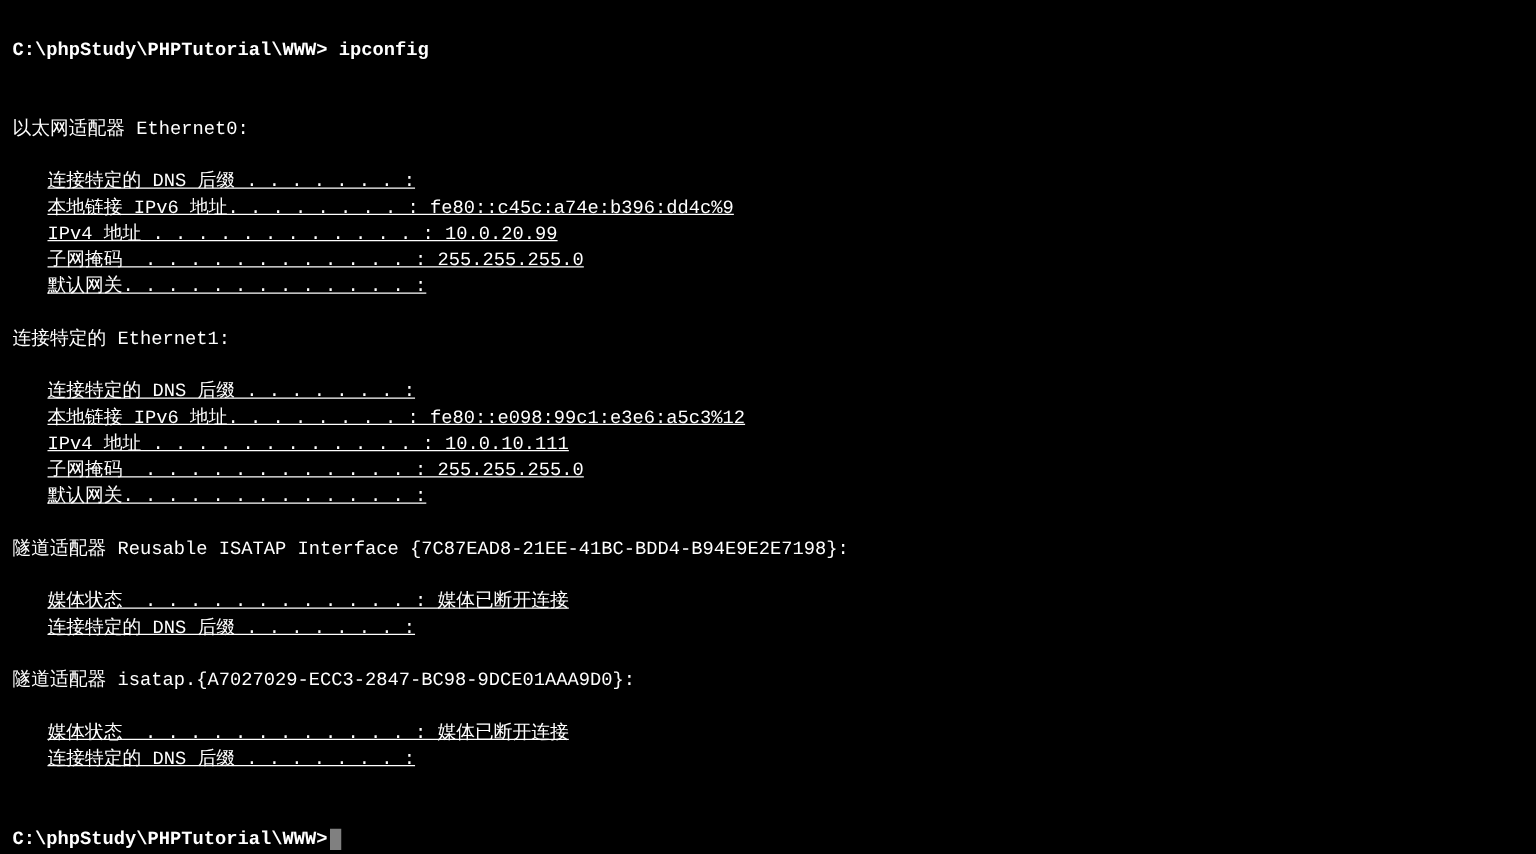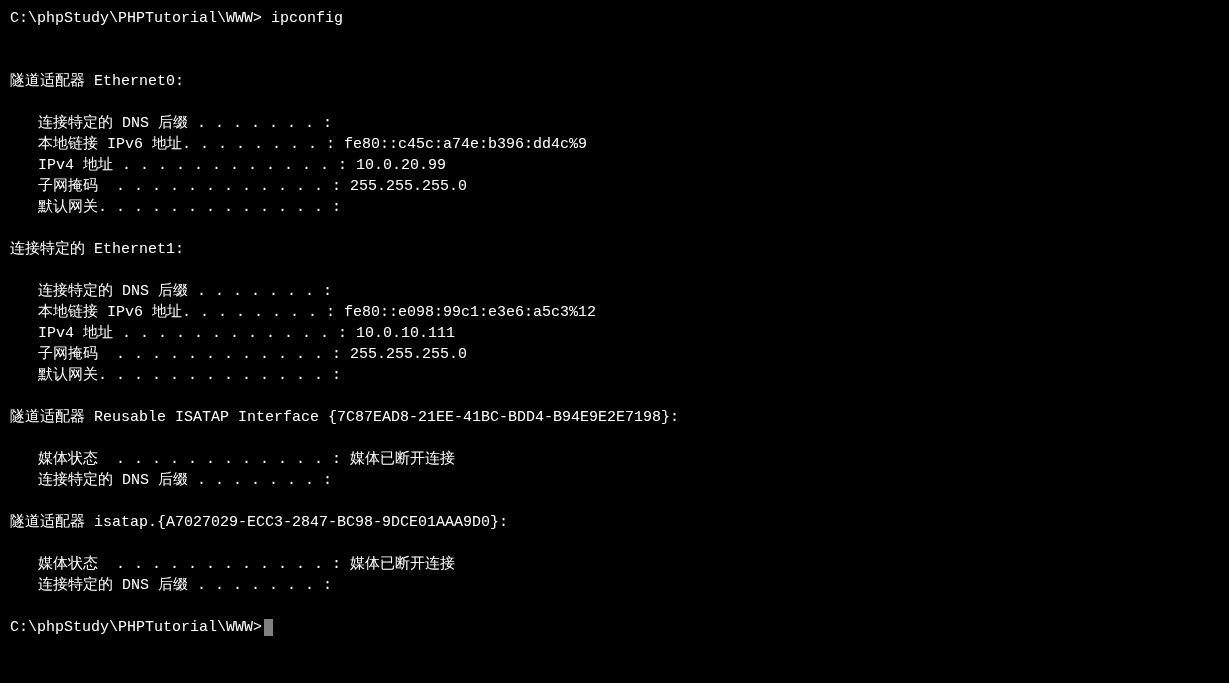--- a/index.html
+++ b/index.html
@@ -15,47 +15,49 @@
       line-height: 1.4;
       padding: 8px 10px;
       width: 1229px;
       height: 683px;
       overflow: hidden;
     }
     .line {
       white-space: pre;
     }
     .bold {
-      font-weight: normal;
+      font-weight: bold;
+      margin-top: 22px;
     }
     .prompt-line {
       display: flex;
       align-items: center;
     }
     .cursor {
       display: inline-block;
       width: 9px;
       height: 17px;
       background: #808080;
       margin-left: 2px;
       vertical-align: middle;
     }
     .indent {
       padding-left: 28px;
+      text-decoration: underline;
     }
   </style>
 </head>
 <body>
 
 <div>
   <div class="line bold"><span>C:\phpStudy\PHPTutorial\WWW&gt;</span> <span>ipconfig</span></div>
   <div class="line">&nbsp;</div>
   <div class="line">&nbsp;</div>
 
-  <div class="line">隧道适配器 Ethernet0:</div>
+  <div class="line">以太网适配器 Ethernet0:</div>
   <div class="line">&nbsp;</div>
   <div class="line indent">连接特定的 DNS 后缀 . . . . . . . :</div>
   <div class="line indent">本地链接 IPv6 地址. . . . . . . . : fe80::c45c:a74e:b396:dd4c%9</div>
   <div class="line indent">IPv4 地址 . . . . . . . . . . . . : 10.0.20.99</div>
   <div class="line indent">子网掩码  . . . . . . . . . . . . : 255.255.255.0</div>
   <div class="line indent">默认网关. . . . . . . . . . . . . :</div>
   <div class="line">&nbsp;</div>
 
   <div class="line">连接特定的 Ethernet1:</div>
   <div class="line">&nbsp;</div>

